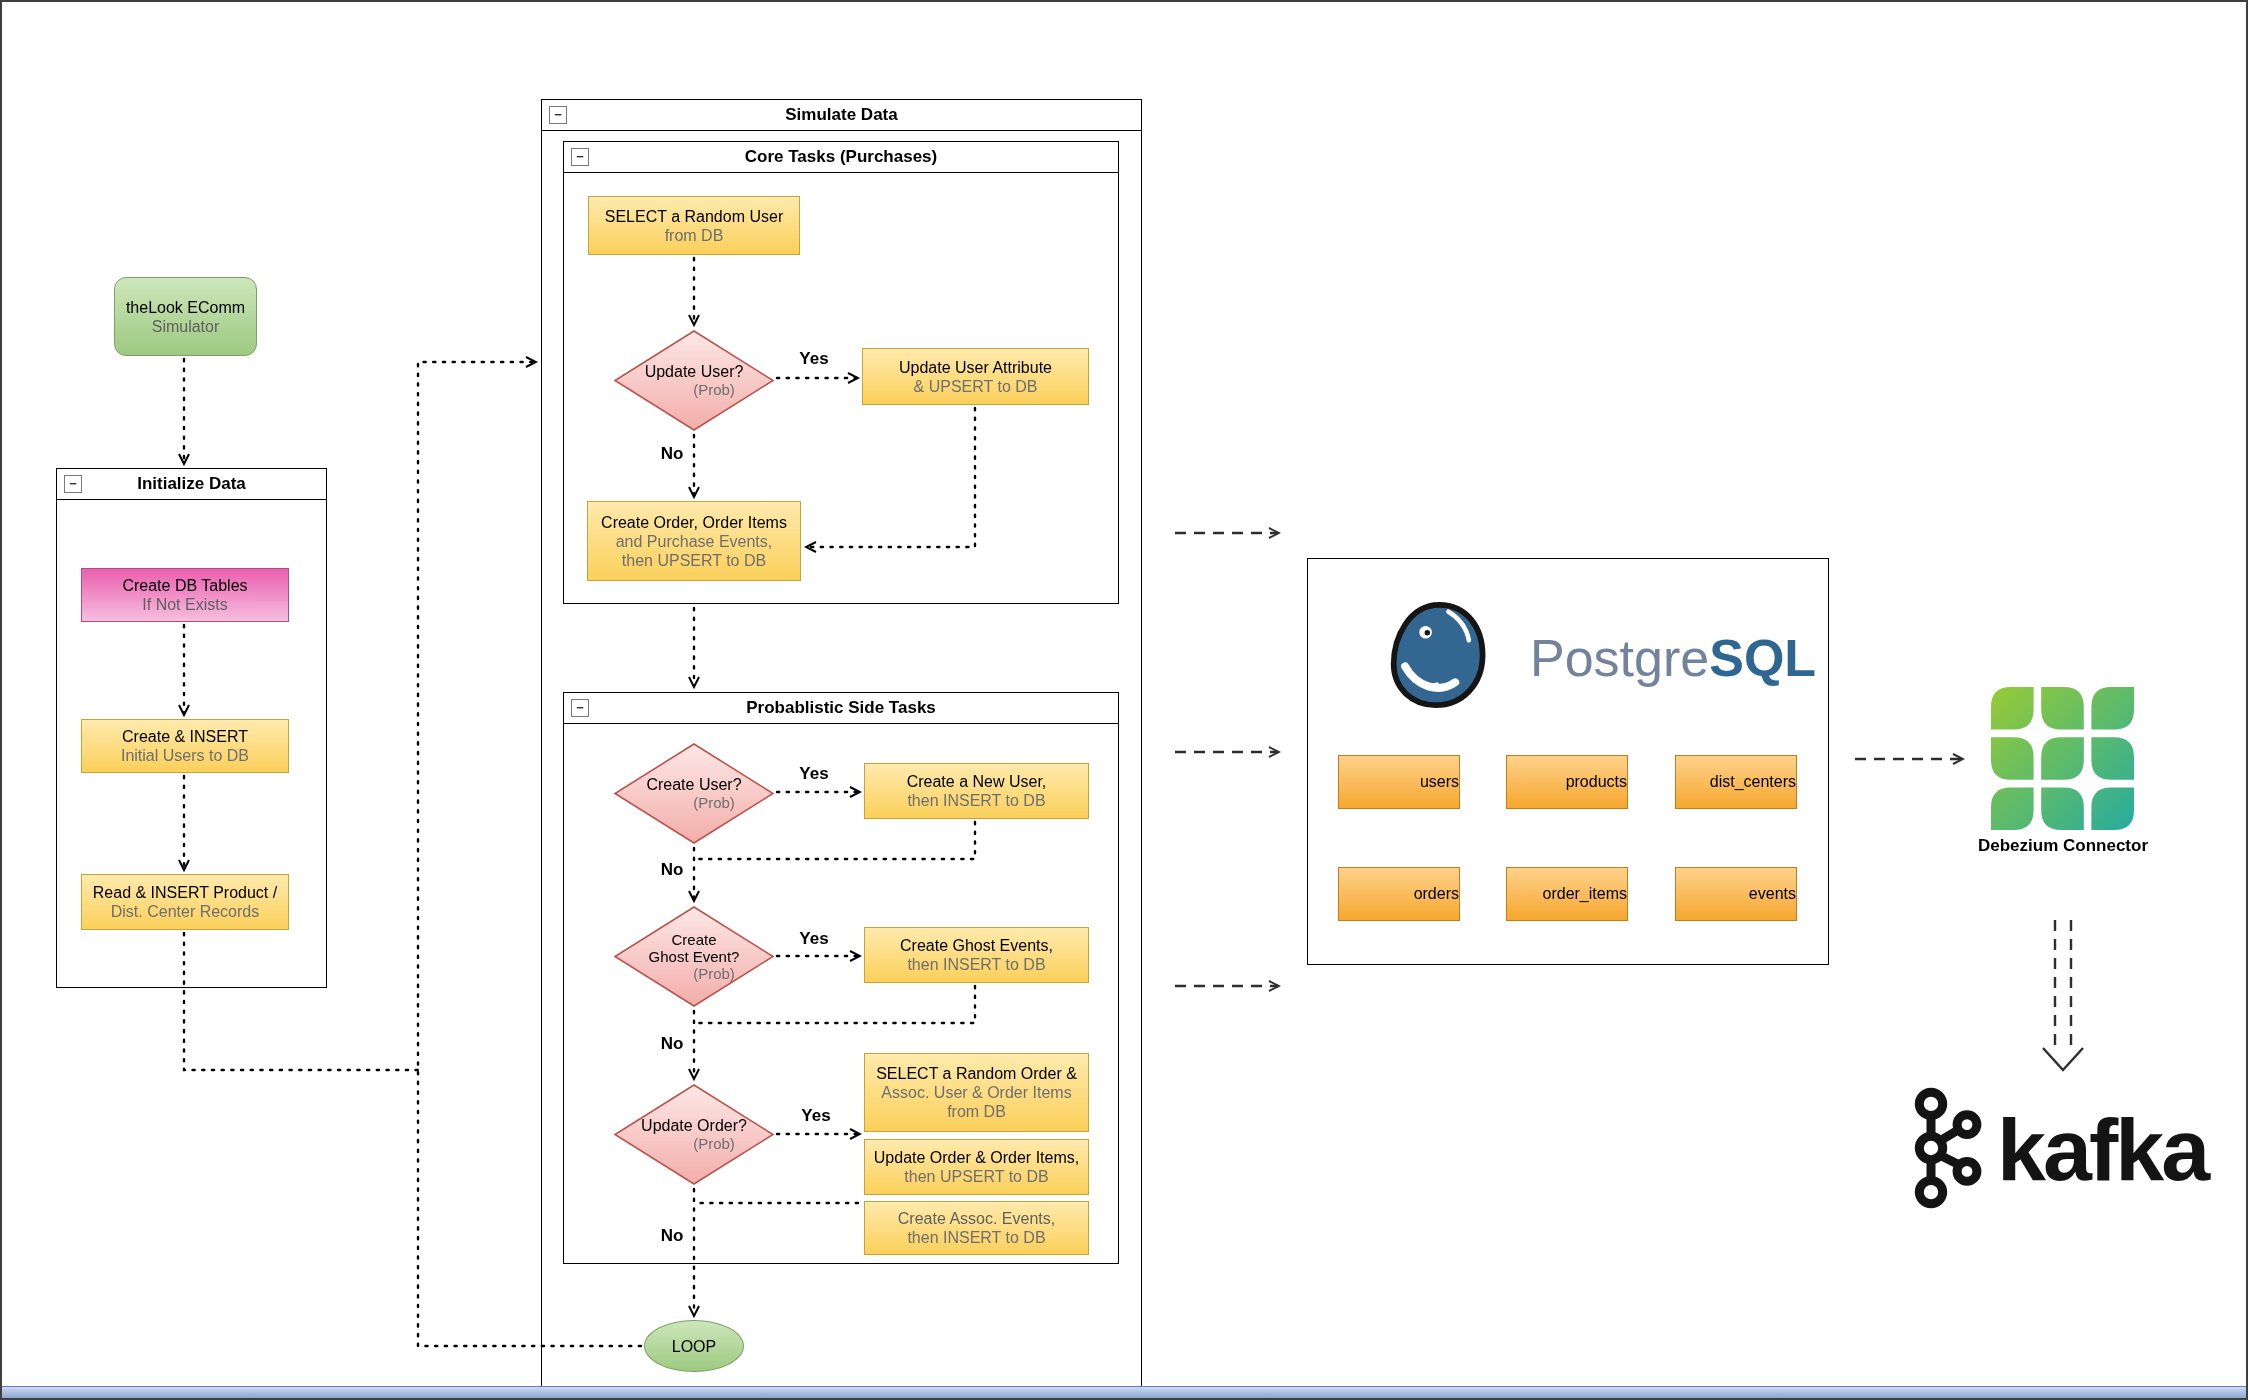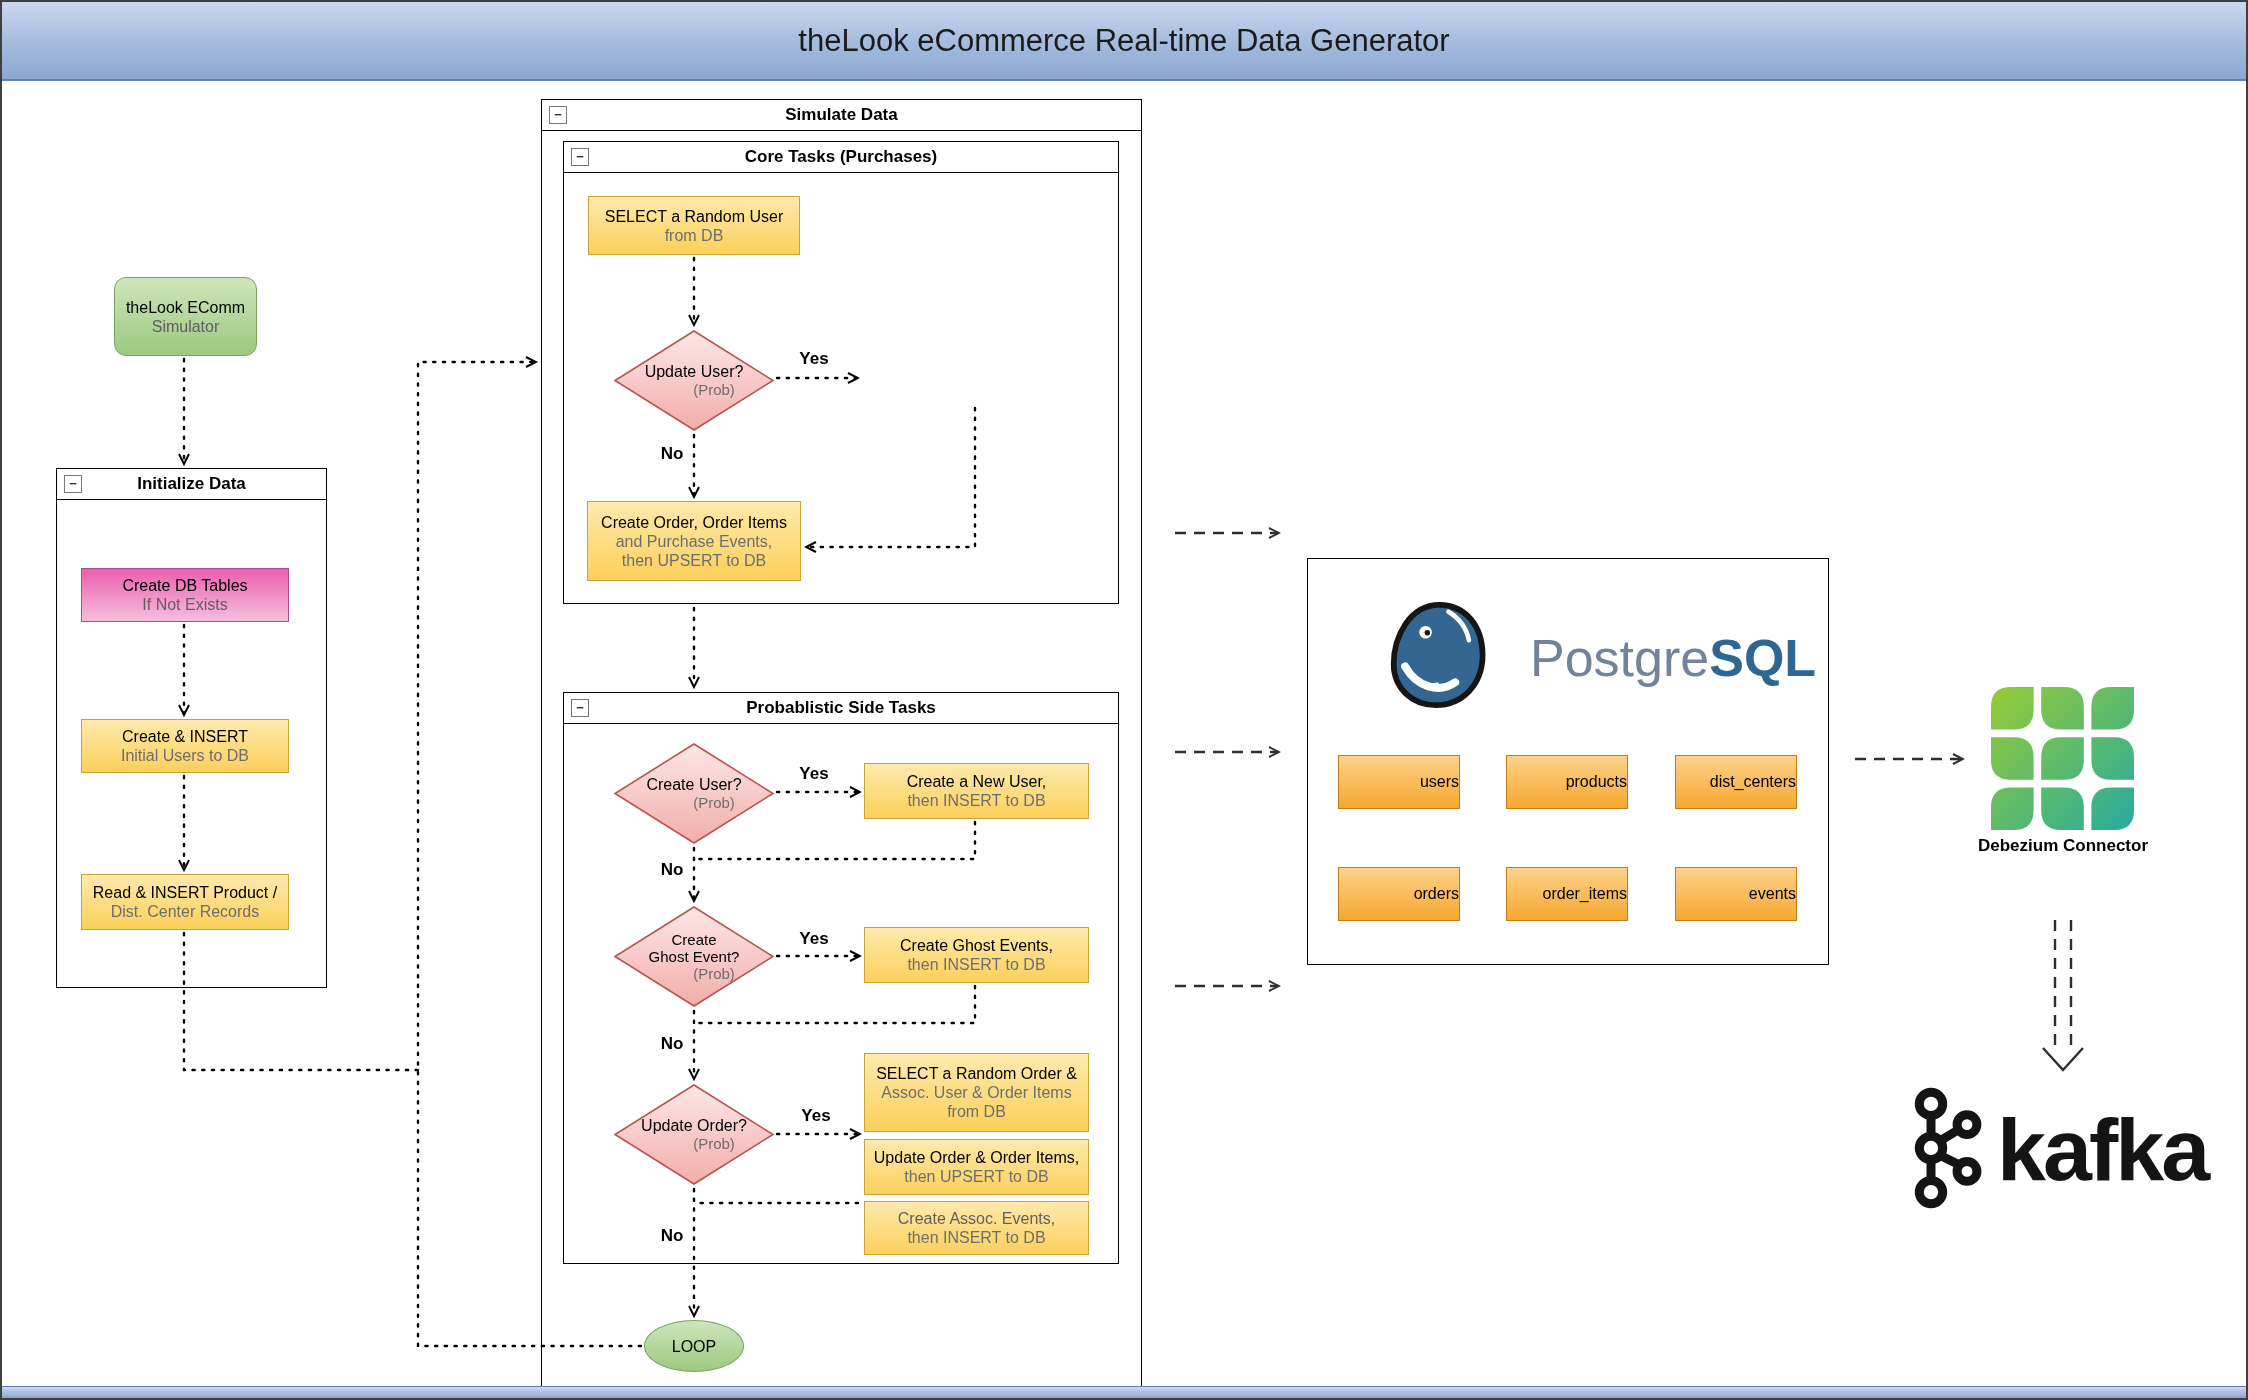--- a/index.html
+++ b/index.html
@@ -43,23 +43,20 @@
   .chip { position:absolute; z-index:3; width:122px; height:54px; display:flex; align-items:center; justify-content:flex-end; font-size:16px; color:#000; }
   .iconbox { position:absolute; z-index:3; }
   .dbz-label { position:absolute; z-index:3; width:260px; text-align:center; font-weight:700; font-size:17px; color:#000; }
   .kafka-word { position:absolute; z-index:3; font-size:88px; line-height:115px; font-weight:700; letter-spacing:-3px; color:#141414; }
 </style>
 </head>
 <body>
 
 <div class="page">
 
-  <div class="titlebar">
-    <span class="t">theLook eCommerce Real-time Data Generator</span>
-  </div>
 
   <div class="group" style="left:539px;top:97px;width:601px;height:1294px">
     <div class="ghead">
       <span class="collapse">−</span>
       <span>Simulate Data</span>
     </div>
   </div>
 
   <div class="group" style="left:561px;top:139px;width:556px;height:463px">
     <div class="ghead">
@@ -157,20 +154,24 @@
   <div class="diamond" style="left:611px;top:327px;width:162px;height:103px">
     <svg viewBox="0 0 162 103" preserveAspectRatio="none">
       <polygon points="81,2 160,51.5 81,101 2,51.5" fill="url(#dgrad)" stroke="#b85450" stroke-width="1.6"></polygon>
     </svg>
     <div class="dtext">
       <div>Update User?</div>
       <div class="m">(Prob)</div>
     </div>
   </div>
 
+  <div class="node yellow" style="left:860px;top:346px;width:227px;height:57px">
+    <div>Update User Attribute</div>
+    <div class="m">&amp; UPSERT to DB</div>
+  </div>
 
   <div class="node yellow" style="left:585px;top:499px;width:214px;height:80px">
     <div>Create Order, Order Items</div>
     <div class="m">and Purchase Events,</div>
     <div class="m">then UPSERT to DB</div>
   </div>
 
   <div class="diamond" style="left:611px;top:740px;width:162px;height:103px">
     <svg viewBox="0 0 162 103" preserveAspectRatio="none">
       <polygon points="81,2 160,51.5 81,101 2,51.5" fill="url(#dgrad)" stroke="#b85450" stroke-width="1.6"></polygon>

